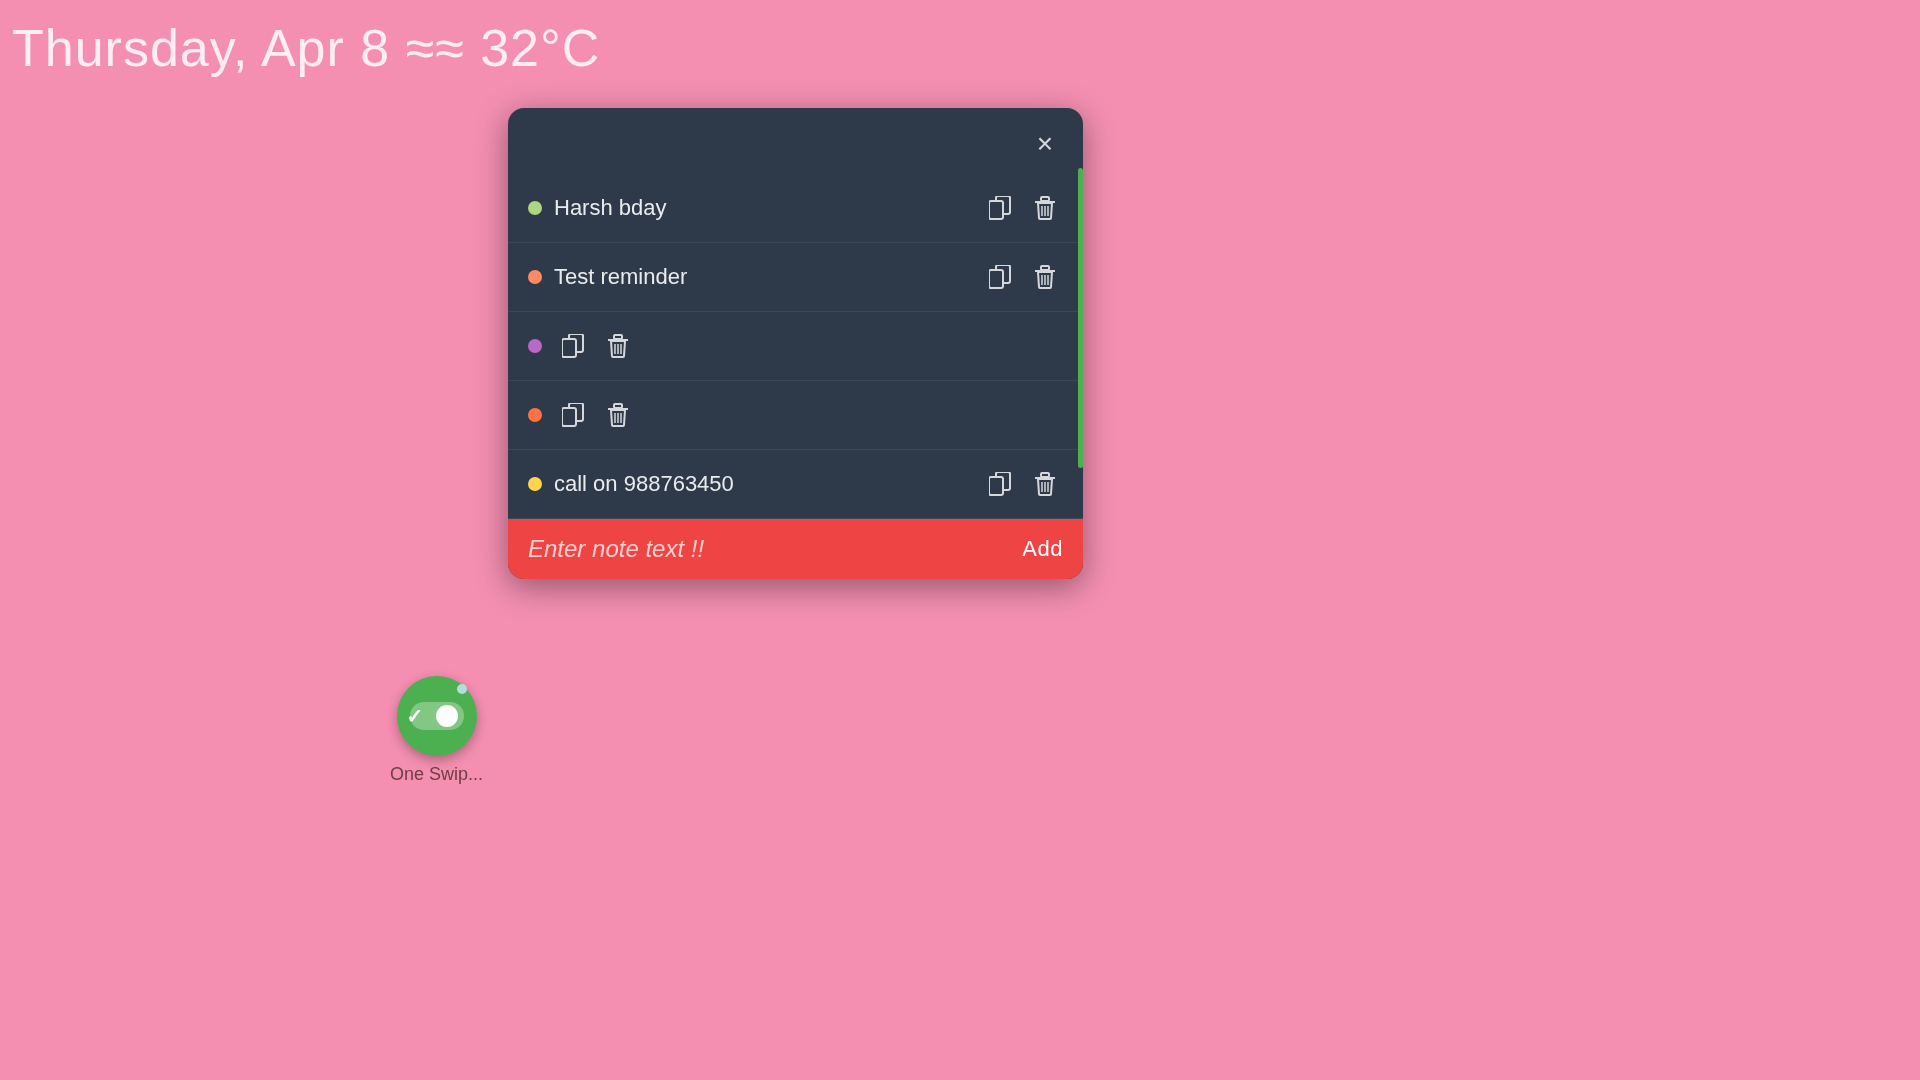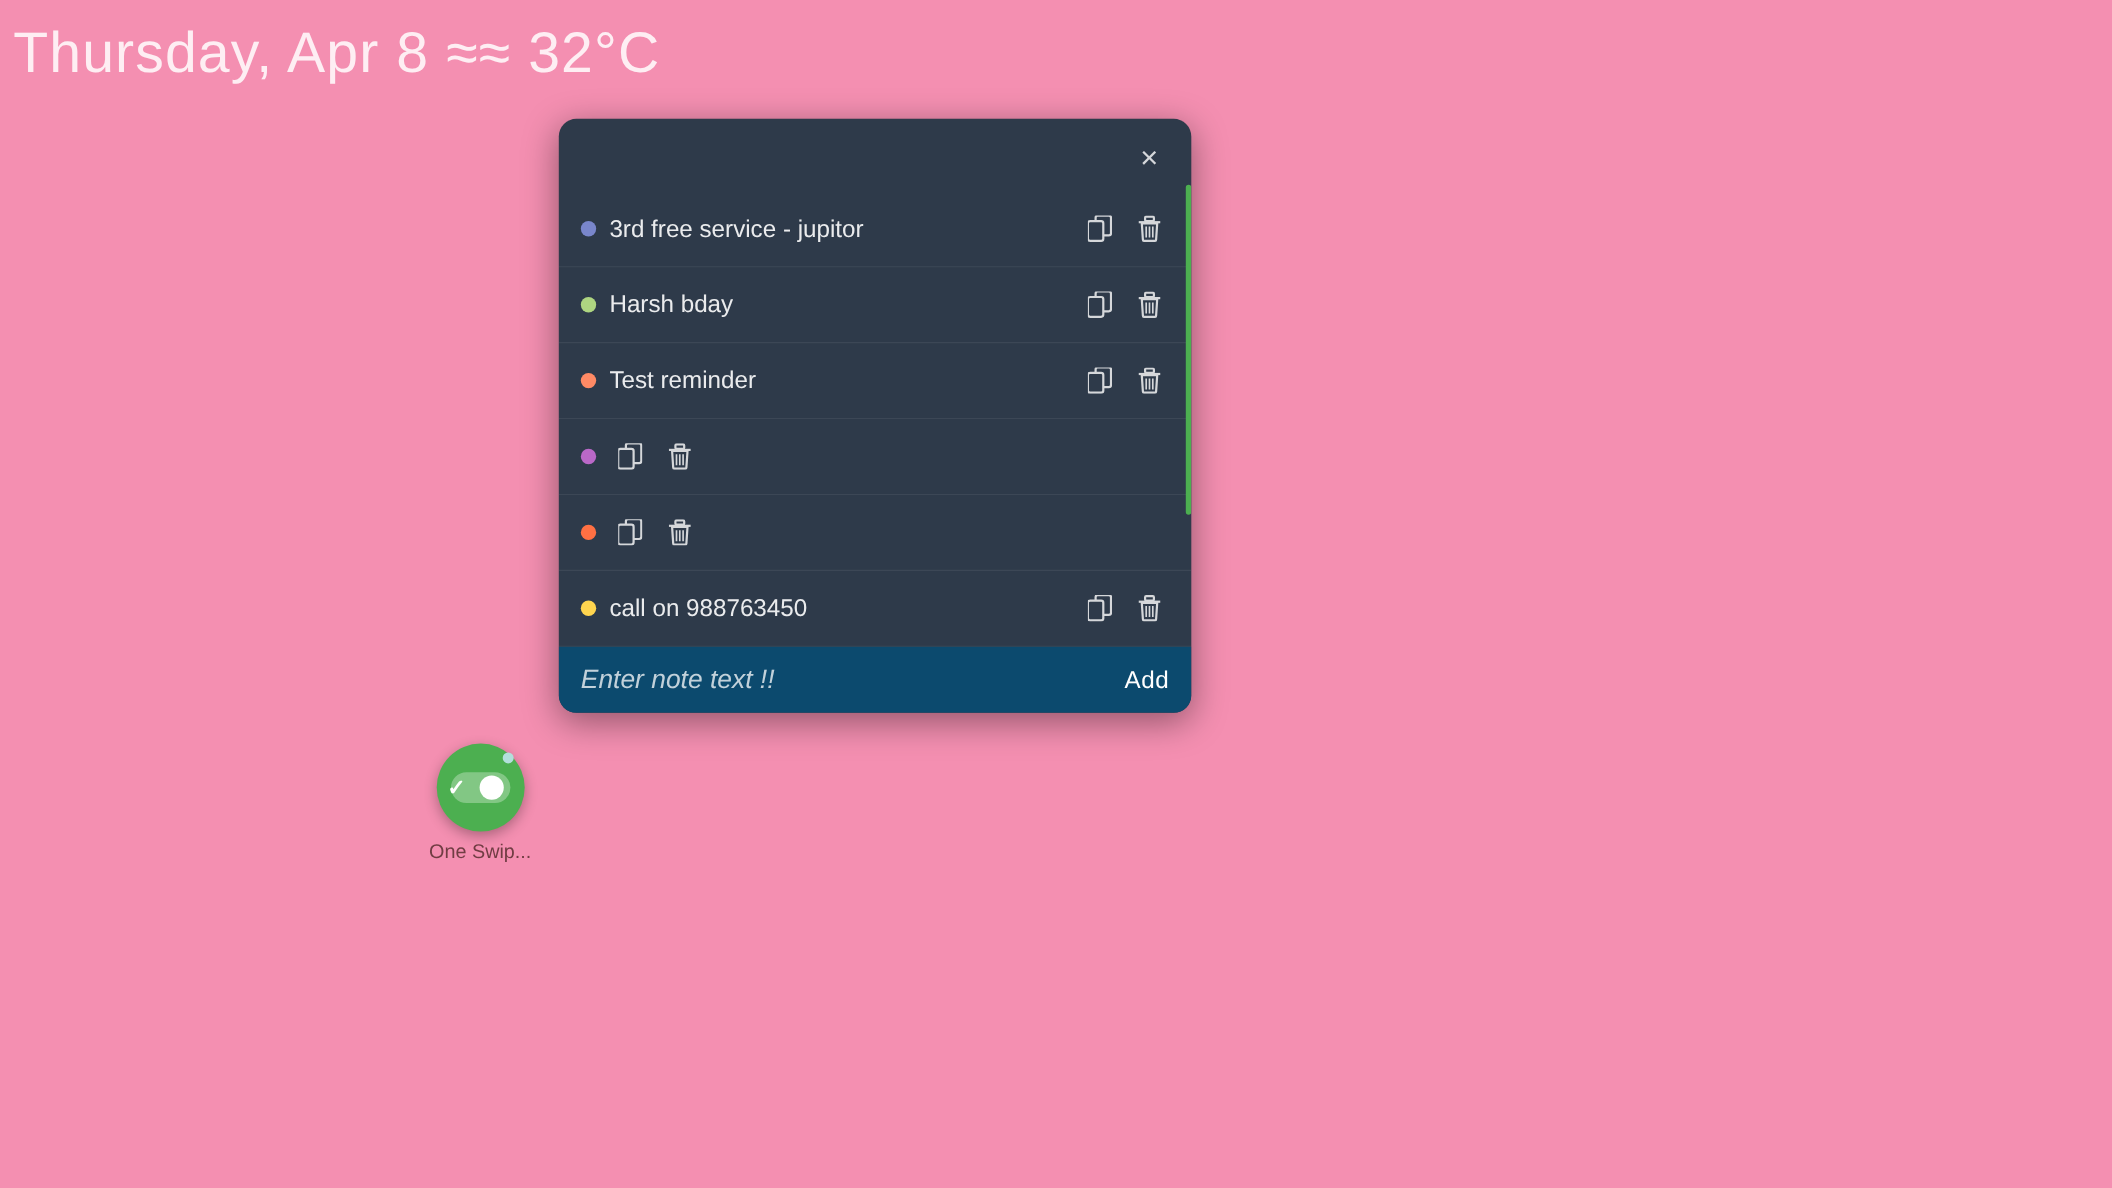--- a/index.html
+++ b/index.html
@@ -120,21 +120,21 @@
       right: 0;
       top: 60px;
       width: 5px;
       height: 300px;
       background: #4CAF50;
       border-radius: 3px;
     }
 
     
     .input-area {
-      background: #0c4a6e;
+      background: #ef4444;
       display: flex;
       align-items: center;
       padding: 16px 20px;
       gap: 12px;
     }
 
     .note-input {
       flex: 1;
       background: none;
       border: none;
@@ -250,42 +250,20 @@
 <div class="modal">
 
   <div class="scroll-indicator"></div>
 
   <div class="modal-header">
     <button class="close-btn">×</button>
   </div>
 
   <div class="notes-list" id="notes-list">
 
-  <div class="note-item">
-      <div class="note-dot" style="background:#7986CB"></div>
-      <span class="note-text">3rd free service - jupitor</span>
-      <div class="note-actions">
-        <button class="icon-btn" title="Copy">
-          <svg width="22" height="24" viewBox="0 0 22 24" fill="white" opacity="0.8">
-            <rect x="7" y="0" width="14" height="18" rx="2" ry="2" fill="none" stroke="white" stroke-width="2"></rect>
-            <rect x="0" y="5" width="14" height="18" rx="2" ry="2" fill="#2e3a4a" stroke="white" stroke-width="2"></rect>
-          </svg>
-        </button>
-        <button class="icon-btn" title="Delete">
-          <svg width="20" height="24" viewBox="0 0 20 24" fill="white" opacity="0.8">
-            <rect x="0" y="5" width="20" height="2" fill="white"></rect>
-            <rect x="6" y="1" width="8" height="4" rx="1" fill="none" stroke="white" stroke-width="2"></rect>
-            <path d="M3 7 L4 22 Q4 23 5 23 L15 23 Q16 23 16 22 L17 7 Z" fill="none" stroke="white" stroke-width="2"></path>
-            <line x1="7" y1="10" x2="7" y2="20" stroke="white" stroke-width="1.5"></line>
-            <line x1="10" y1="10" x2="10" y2="20" stroke="white" stroke-width="1.5"></line>
-            <line x1="13" y1="10" x2="13" y2="20" stroke="white" stroke-width="1.5"></line>
-          </svg>
-        </button>
-      </div>
-    </div>
       <div class="note-item">
       <div class="note-dot" style="background:#AED581"></div>
       <span class="note-text">Harsh bday</span>
       <div class="note-actions">
         <button class="icon-btn" title="Copy">
           <svg width="22" height="24" viewBox="0 0 22 24" fill="white" opacity="0.8">
             <rect x="7" y="0" width="14" height="18" rx="2" ry="2" fill="none" stroke="white" stroke-width="2"></rect>
             <rect x="0" y="5" width="14" height="18" rx="2" ry="2" fill="#2e3a4a" stroke="white" stroke-width="2"></rect>
           </svg>
         </button>

